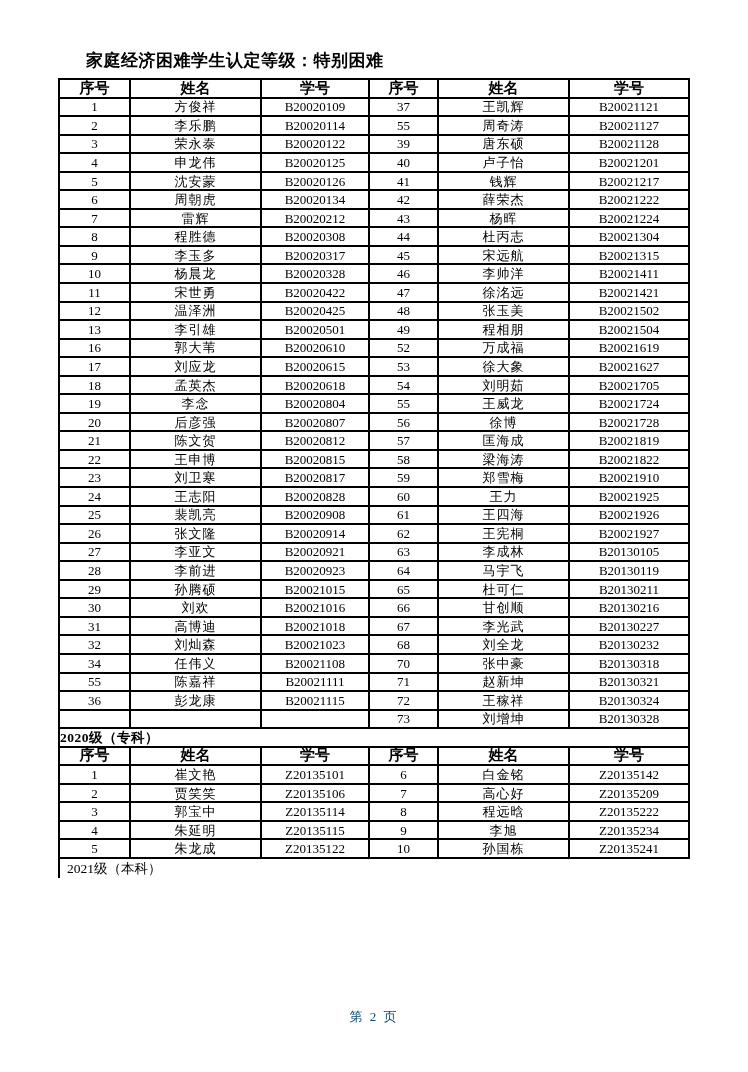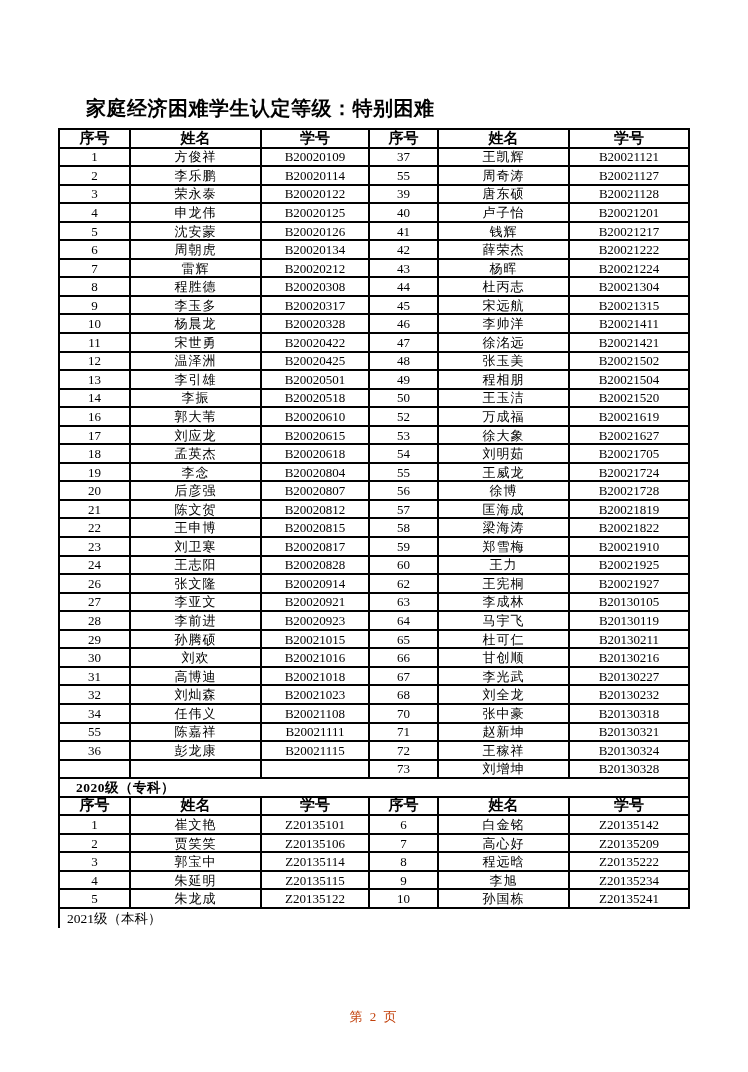--- a/index.html
+++ b/index.html
@@ -10,23 +10,23 @@
     color: #000;
     position: relative;
     overflow: hidden;
   }
   .page {
     position: absolute;
     left: 58px; top: 0;
     width: 632px;
   }
   .doc-title {
-    margin-top: 95px;
+    margin-top: 49px;
     margin-bottom: 6px;
-    font-size: 20px;
+    font-size: 17px;
     font-weight: bold;
     letter-spacing: 0.5px;
     padding-left: 28px;
   }
   table.roster {
     border-collapse: collapse;
     table-layout: fixed;
     width: 630px;
   }
   table.roster td, table.roster th {
@@ -41,21 +41,21 @@
   }
   table.roster th {
     font-weight: bold;
     font-size: 15px;
   }
   table.roster td.name-col { letter-spacing: 1px; }
   table.roster td.band-cell {
     text-align: left;
     font-weight: bold;
     font-size: 13.5px;
-    padding-left: 16px;
+    padding-left: 0;
     letter-spacing: 0.5px;
   }
   .col-seq  { width: 71px; }
   .col-name { width: 131px; }
   .col-sid  { width: 108px; }
   .col-seq2 { width: 69px; }
   .col-name2{ width: 131px; }
   .col-sid2 { width: 120px; }
   .next-section-label {
     font-size: 13.5px;
@@ -65,21 +65,21 @@
     padding-left: 7px;
     width: 630px;
     box-sizing: border-box;
   }
   .page-footer {
     position: absolute;
     left: 0; top: 1008px;
     width: 748px;
     text-align: center;
     font-size: 13px;
-    color: #c2410c;
+    color: #0c4a6e;
     letter-spacing: 2px;
   }
 </style>
 </head>
 <body>
 
 <div class="page">
 
   <div class="doc-title">家庭经济困难学生认定等级：特别困难</div>
 
@@ -203,28 +203,20 @@
         </tr>
         <tr>
           <td>13</td>
           <td class="name-col">李引雄</td>
           <td>B20020501</td>
           <td>49</td>
           <td class="name-col">程相朋</td>
           <td>B20021504</td>
         </tr>
         <tr>
-          <td>14</td>
-          <td class="name-col">李振</td>
-          <td>B20020518</td>
-          <td>50</td>
-          <td class="name-col">王玉洁</td>
-          <td>B20021520</td>
-        </tr>
-        <tr>
           <td>16</td>
           <td class="name-col">郭大苇</td>
           <td>B20020610</td>
           <td>52</td>
           <td class="name-col">万成福</td>
           <td>B20021619</td>
         </tr>
         <tr>
           <td>17</td>
           <td class="name-col">刘应龙</td>
@@ -281,20 +273,28 @@
           <td class="name-col">郑雪梅</td>
           <td>B20021910</td>
         </tr>
         <tr>
           <td>24</td>
           <td class="name-col">王志阳</td>
           <td>B20020828</td>
           <td>60</td>
           <td class="name-col">王力</td>
           <td>B20021925</td>
+        </tr>
+        <tr>
+          <td>25</td>
+          <td class="name-col">裴凯亮</td>
+          <td>B20020908</td>
+          <td>61</td>
+          <td class="name-col">王四海</td>
+          <td>B20021926</td>
         </tr>
         <tr>
           <td>26</td>
           <td class="name-col">张文隆</td>
           <td>B20020914</td>
           <td>62</td>
           <td class="name-col">王宪桐</td>
           <td>B20021927</td>
         </tr>
         <tr>

